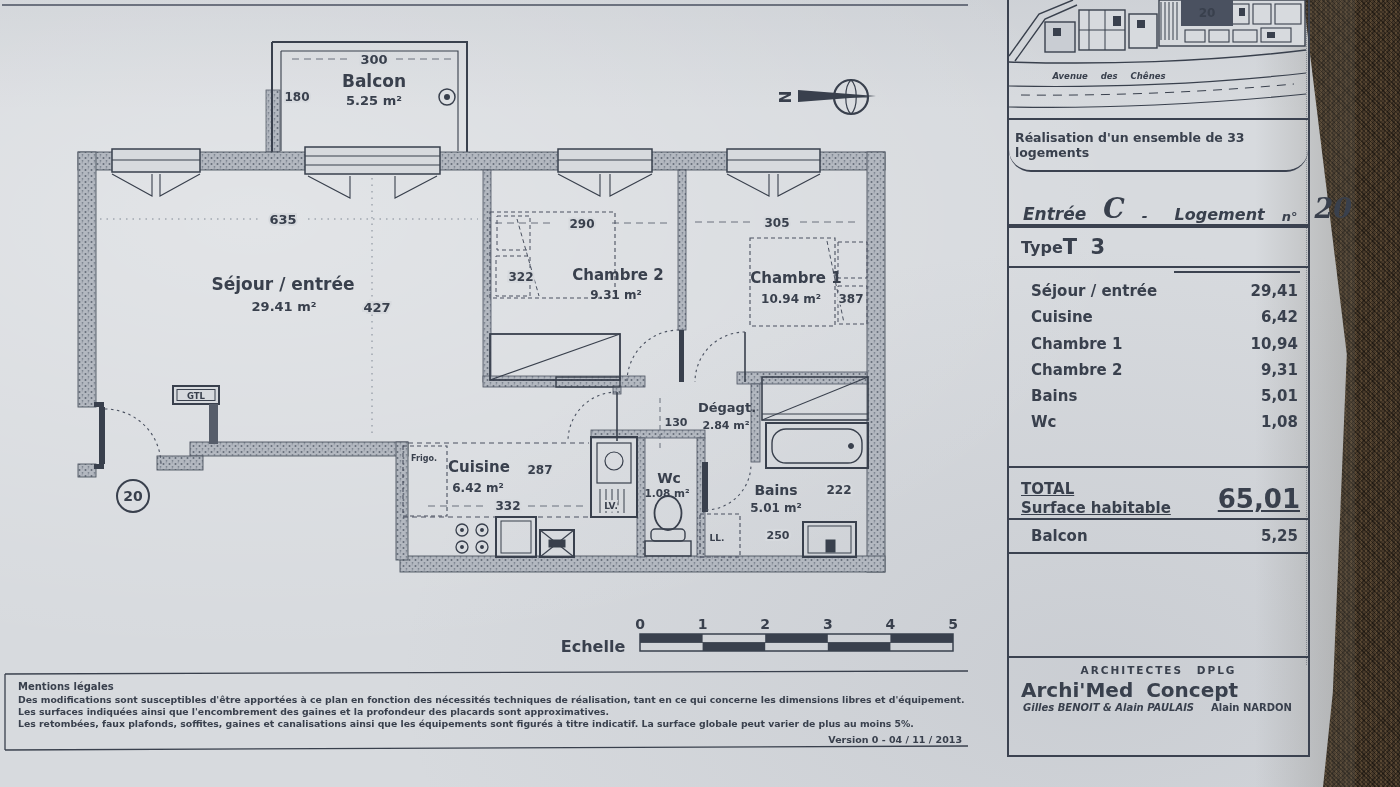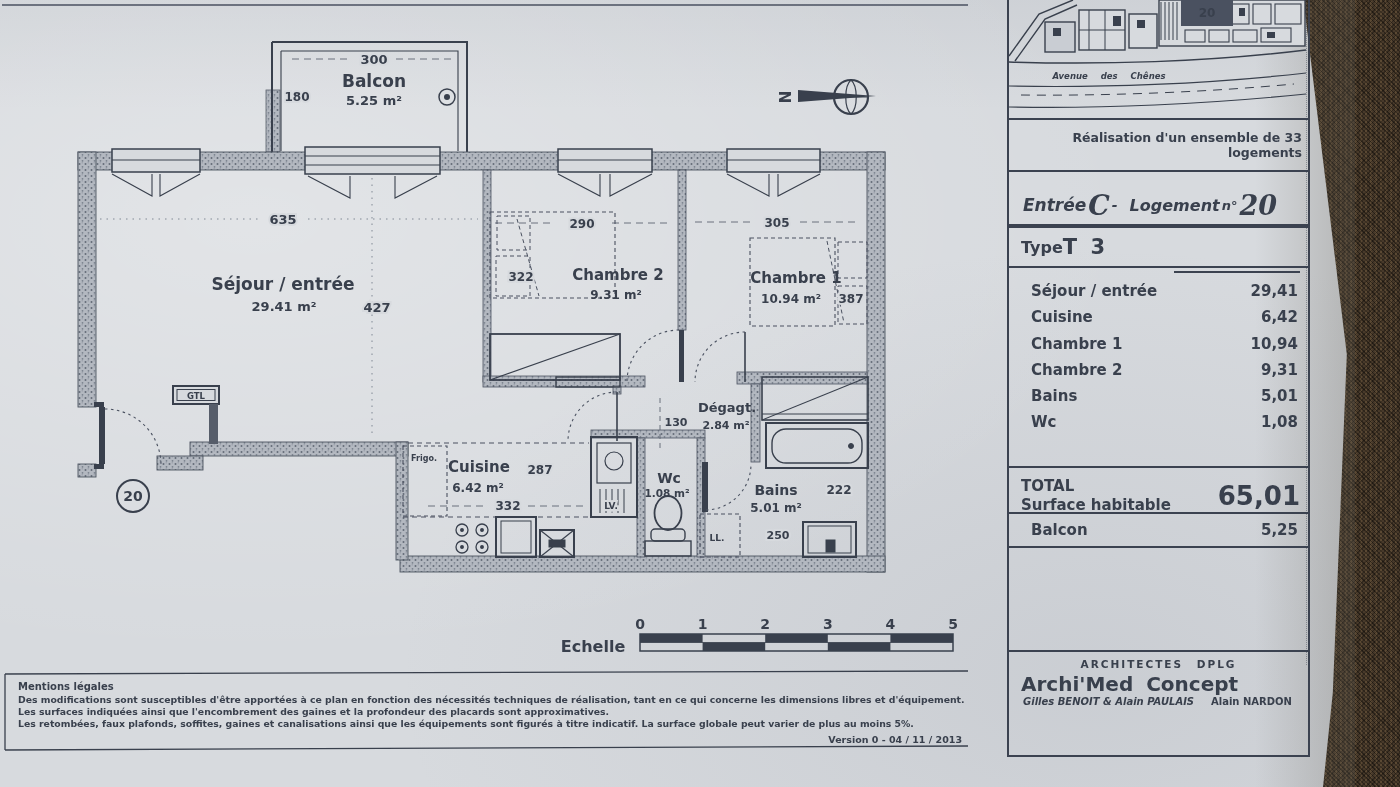--- a/index.html
+++ b/index.html
@@ -24,42 +24,42 @@
   svg text{font-family:"DejaVu Sans",sans-serif;font-weight:bold;fill:#39404d;}
   svg .dim{paint-order:stroke;stroke:#d7dade;stroke-width:4px;}
   
   .panel{position:absolute;left:1007px;top:0;width:303px;height:757px;box-sizing:border-box;
     border-left:2.5px solid #3b4250;border-right:2.5px solid #3b4250;border-bottom:2.5px solid #3b4250;
     color:#39404d;font-family:"DejaVu Sans",sans-serif;}
   .panel *{box-sizing:border-box;}
   .sec{border-bottom:2.5px solid #3b4250;position:relative;}
   .sitemap{height:120px;}
   .project{height:52px;display:flex;align-items:center;justify-content:center;
-    font-size:12.5px;font-weight:bold;text-align:right;padding:8px 6px;}
-  .entrance{height:54px;display:flex;align-items:center;gap:2px;padding:14px 14px 0 14px;
+    font-size:12.5px;font-weight:bold;text-align:left;padding:8px 6px;border-radius:22px;}
+  .entrance{height:54px;display:flex;align-items:flex-end;gap:17px;padding:14px 14px 0 14px;
     font-weight:bold;font-style:italic;}
   .entrance .w1{font-size:17px;}
   .entrance .big{font-size:27px;font-family:"DejaVu Serif",serif;}
   .entrance .sep{font-size:14px;}
   .entrance .w2{font-size:16px;margin-left:10px;}
   .entrance .w3{font-size:13px;}
   .typebox{height:42px;border-top:2.5px solid #3b4250;display:flex;align-items:center;
     justify-content:flex-start;padding:0 14px 0 12px;}
   .typebox .tl{font-size:16px;font-weight:bold;}
   .typebox .tv{font-size:21px;font-weight:bold;letter-spacing:3px;}
   .niveau{height:34px;display:flex;align-items:flex-end;justify-content:space-between;
     padding:0 14px 6px 16px;font-weight:bold;}
   .niveau .nl{font-size:15px;}
   .niveau .nv{font-size:15px;}
   .atable{height:200px;padding-top:10px;}
   .atable .topline{position:absolute;top:3px;right:8px;width:126px;border-top:2px solid #3b4250;}
   .trow{display:flex;justify-content:space-between;padding:3px 10px 3px 22px;
     font-size:15px;font-weight:bold;line-height:1.35;}
-  .totalsec{height:46px;display:flex;align-items:center;justify-content:space-between;
-    padding:12px 8px 0 12px;font-weight:bold;}
+  .totalsec{height:52px;display:flex;align-items:center;justify-content:space-between;
+    padding:12px 8px 0 12px;font-weight:bold;text-decoration:underline;}
   .totalsec .tlbl{font-size:15px;line-height:1.3;}
   .totalsec .tval{font-size:26px;}
   .balconrow{height:34px;display:flex;align-items:center;justify-content:space-between;
     padding:0 10px 0 22px;font-size:15px;font-weight:bold;}
   .spacer{height:104px;}
   .arch{height:62px;position:relative;font-weight:bold;}
   .arch .h{position:absolute;top:6px;left:0;right:0;text-align:center;font-size:10.5px;
     letter-spacing:2px;word-spacing:8px;}
   .arch .f{position:absolute;top:20px;left:12px;font-size:20px;word-spacing:6px;}
   .arch .t1{position:absolute;bottom:7px;left:14px;font-size:10px;font-style:italic;}

